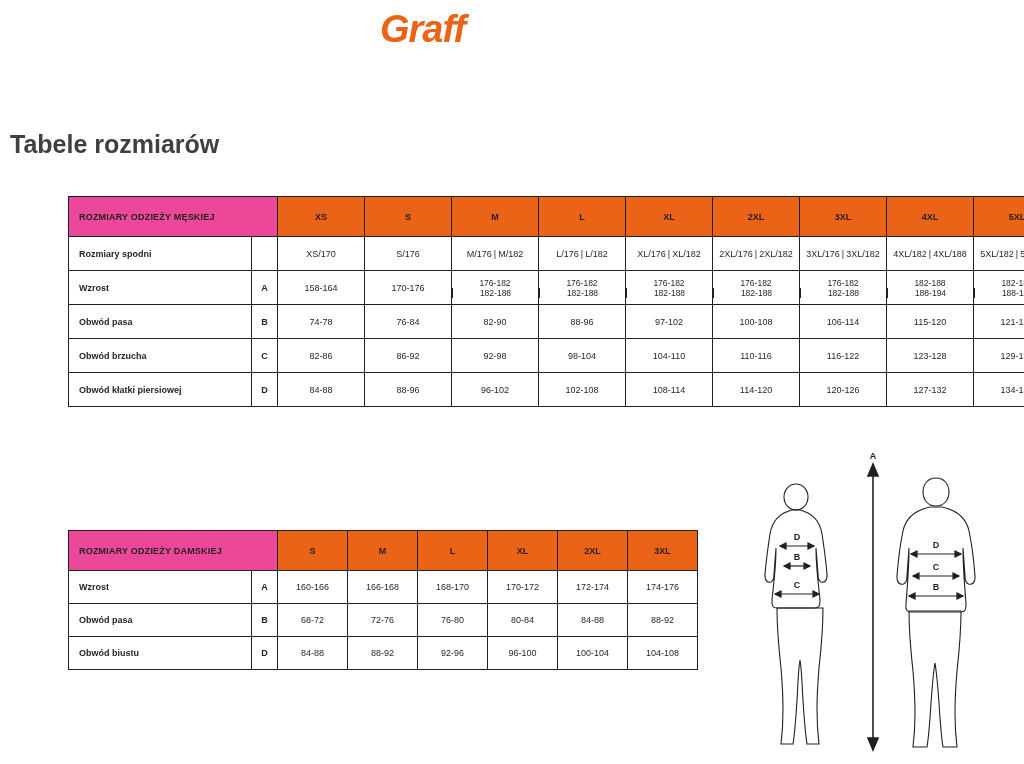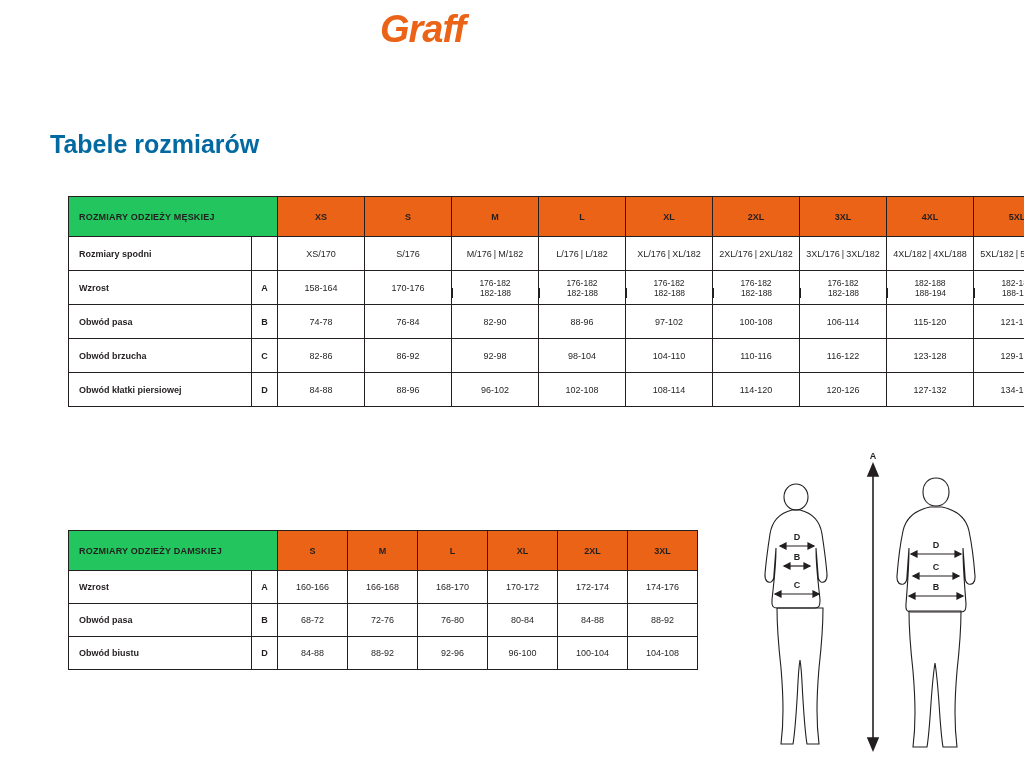--- a/index.html
+++ b/index.html
@@ -27,39 +27,38 @@
     color: #ea6316;
     letter-spacing: -1px;
   }
 
   .page-title {
     position: absolute;
     left: 10px;
     top: 130px;
     font-size: 25px;
     font-weight: bold;
-    color: #0369a1;
-    margin-left: 40px;
+    color: #404040;
   }
 
   table.sizetable {
     border-collapse: collapse;
     table-layout: fixed;
   }
   table.sizetable td, table.sizetable th {
     border: 1px solid #231f20;
     text-align: center;
     vertical-align: middle;
     font-size: 9px;
     color: #231f20;
     padding: 0;
   }
 
   .hdr-label {
-    background: #22c55e;
+    background: #ec4899;
     color: #ffffff;
     font-size: 9.5px;
     font-weight: bold;
     text-align: left !important;
     padding-left: 10px !important;
     letter-spacing: 0.2px;
   }
   .hdr-size {
     background: #ea6316;
     color: #ffffff;

